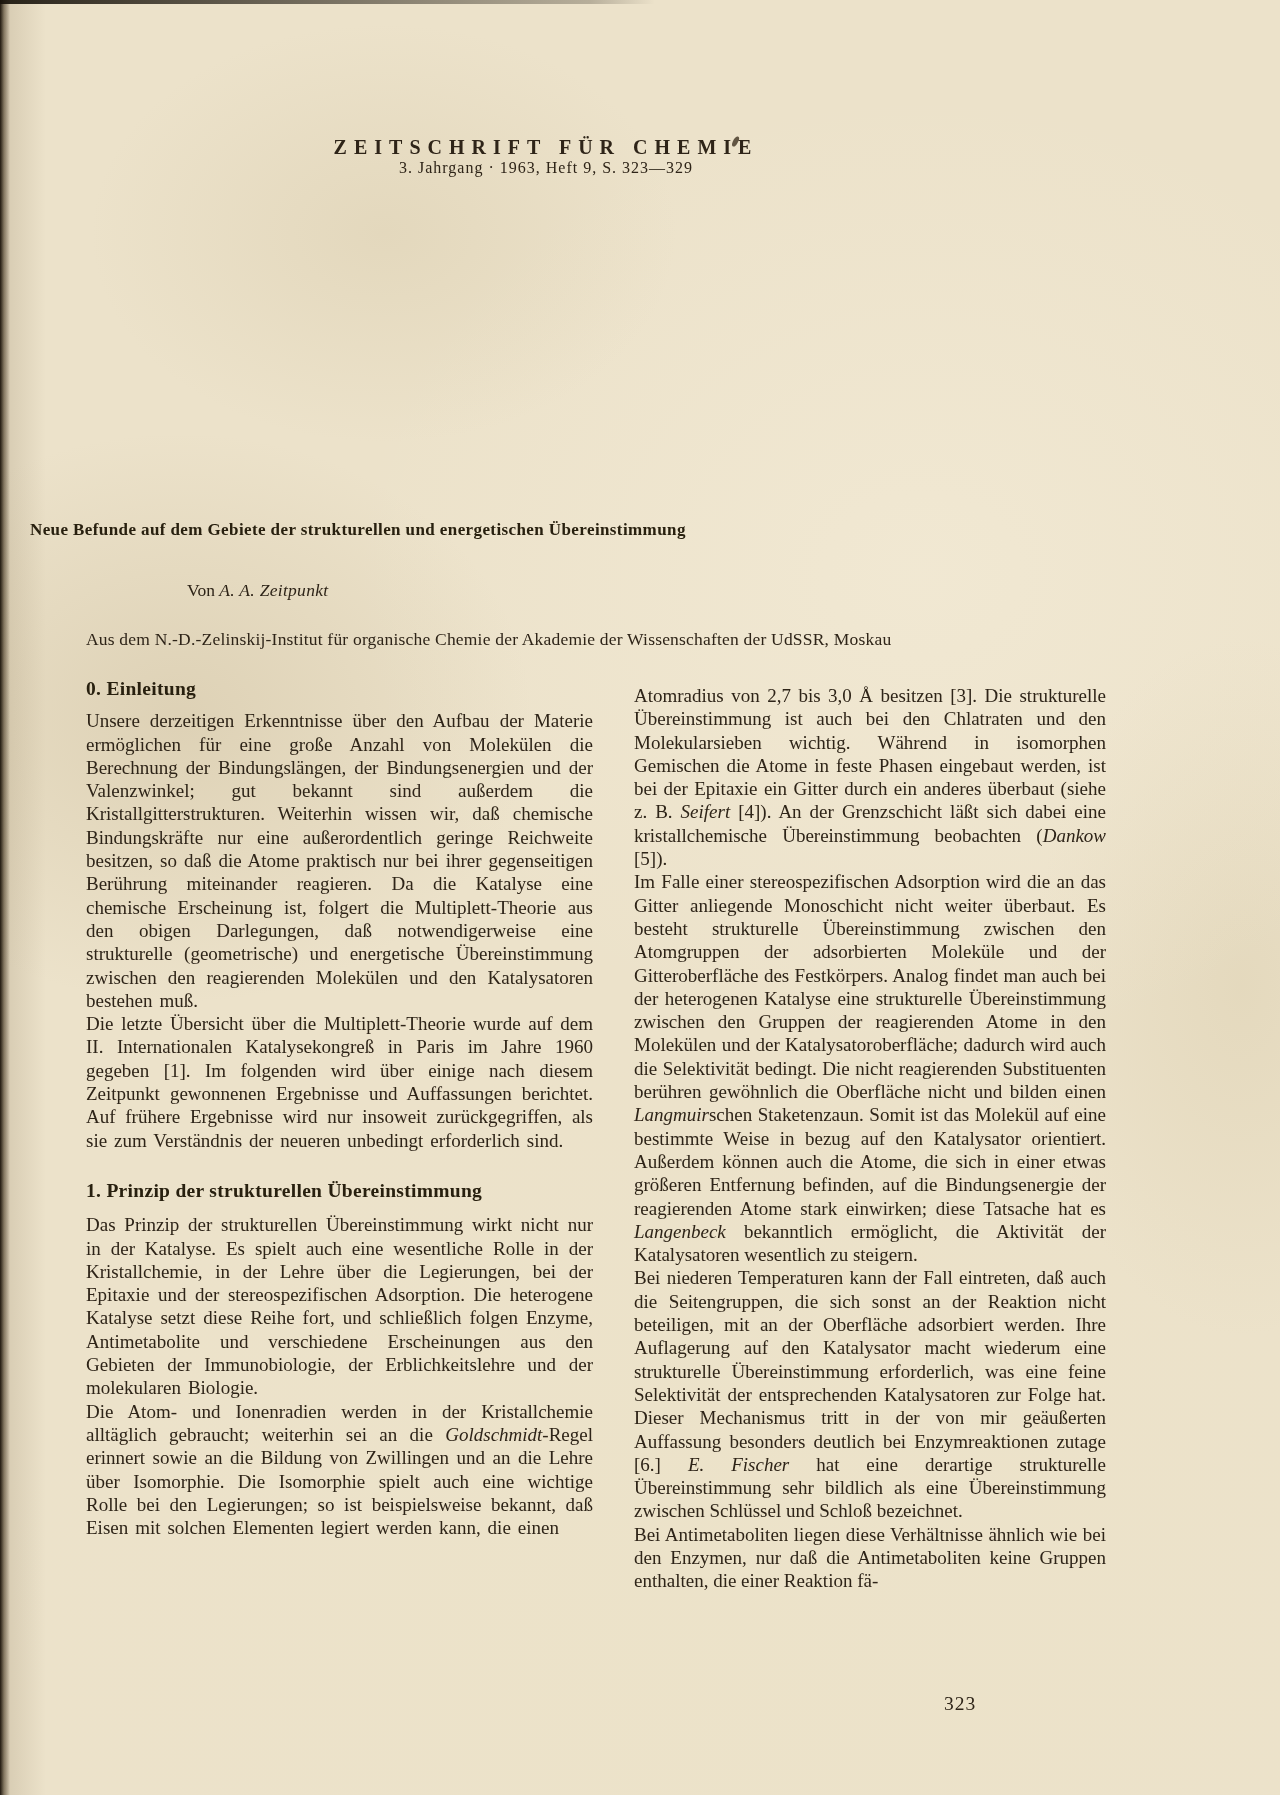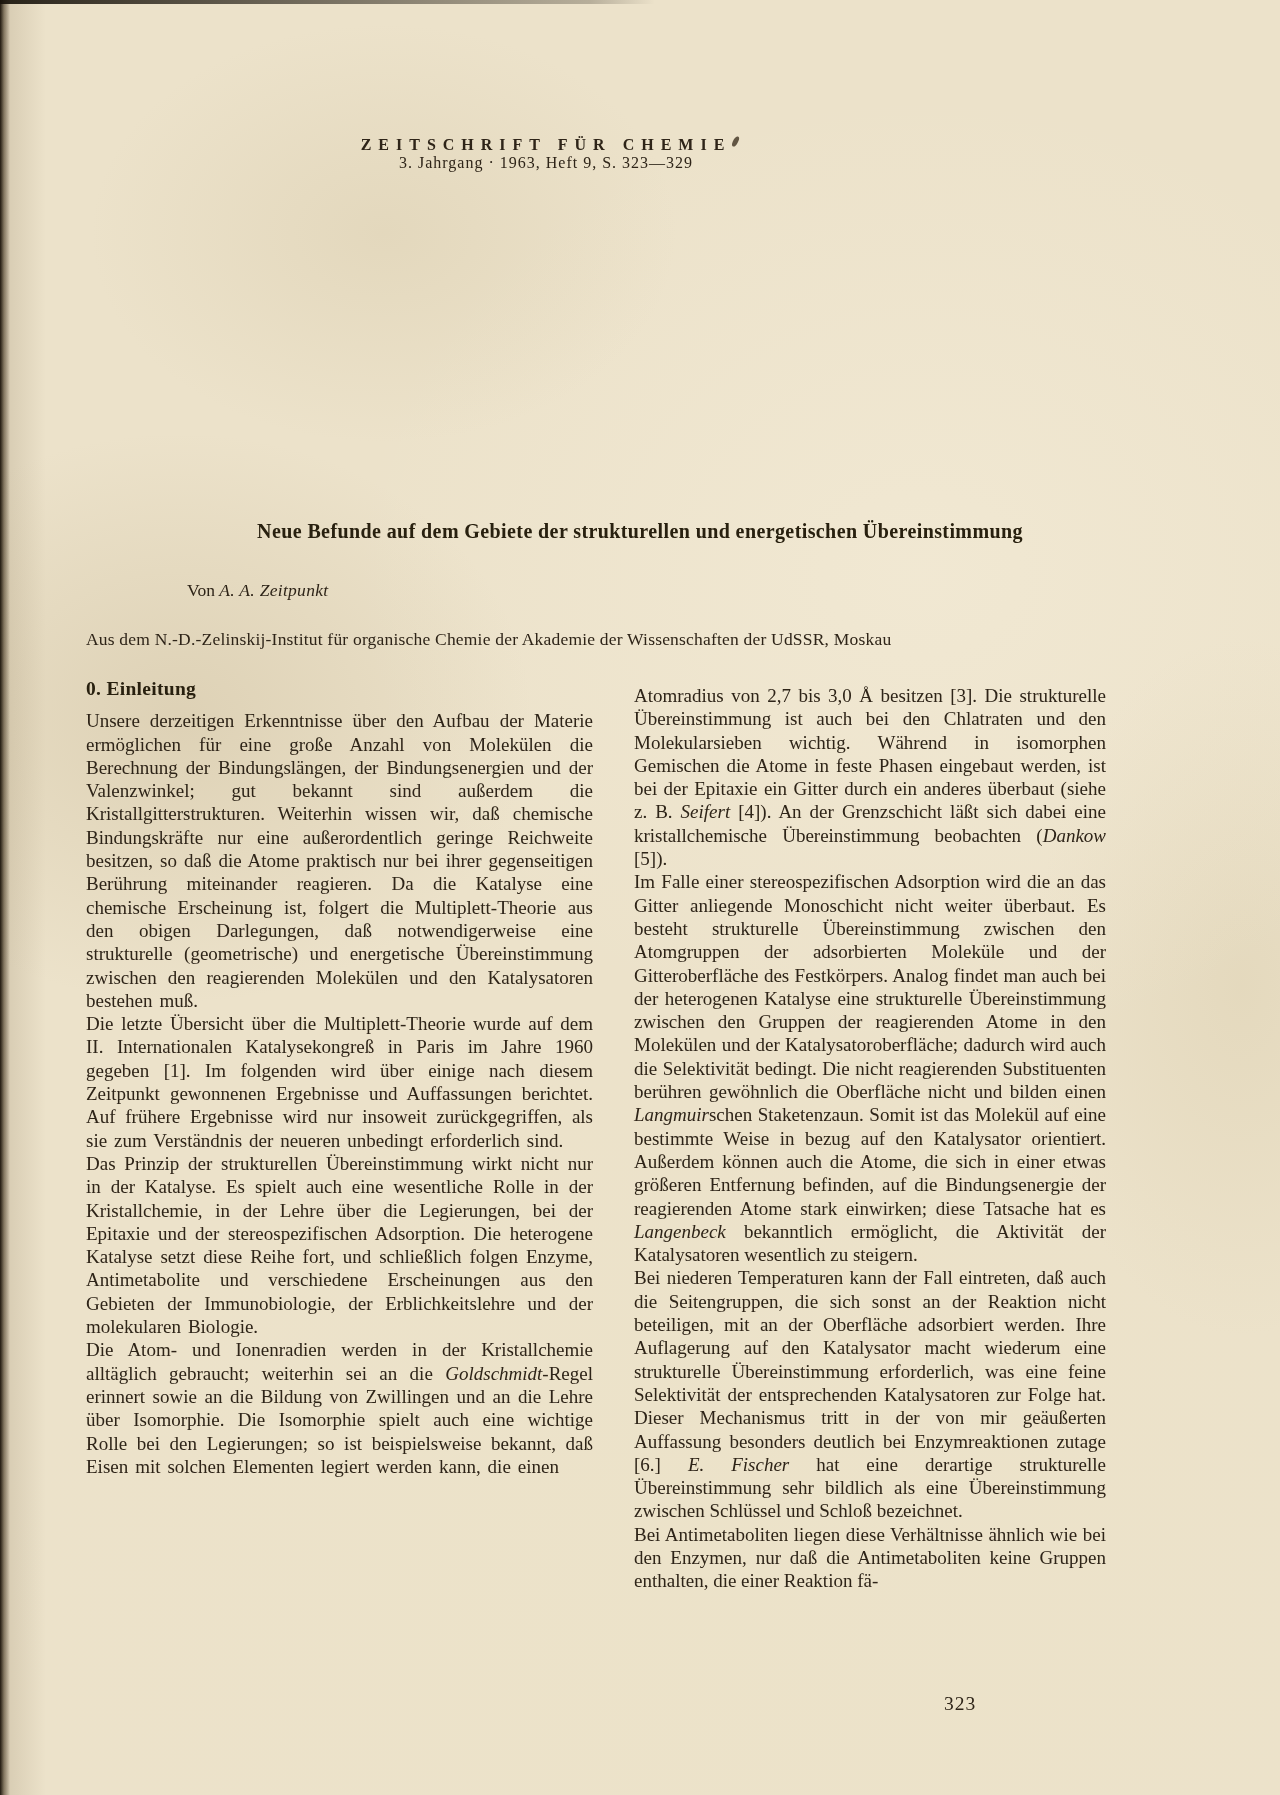--- a/index.html
+++ b/index.html
@@ -27,25 +27,25 @@
     background:linear-gradient(90deg,rgba(24,19,11,0.92),rgba(24,19,11,0.25) 90%,rgba(24,19,11,0));
   }
   .ink-speck{
     position:absolute;left:733px;top:136px;width:5px;height:11px;
     background:#4a3d2c;border-radius:60% 40% 55% 45%;transform:rotate(24deg);opacity:.85;
   }
   .journal-header{
     position:absolute;top:122px;left:86px;width:920px;text-align:center;
   }
   .jh1{font-size:18px;font-weight:bold;letter-spacing:.5px;}
-  .jh2{font-size:16px;font-weight:bold;letter-spacing:7px;margin-top:14px;white-space:nowrap;}
+  .jh2{font-size:20px;font-weight:bold;letter-spacing:7px;margin-top:14px;white-space:nowrap;}
   .jh3{font-size:16px;font-weight:normal;letter-spacing:1px;}
   .article-title{
     position:absolute;top:520px;left:30px;width:1220px;margin:0;
-    text-align:center;font-size:20px;font-weight:bold;letter-spacing:.4px;
+    text-align:left;font-size:17px;font-weight:bold;letter-spacing:.4px;
     color:#28200f;
   }
   .byline{position:absolute;top:580px;left:187px;font-size:17.5px;}
   .byline i{letter-spacing:.3px;}
   .affiliation{
     position:absolute;top:629px;left:86px;width:1019px;
     text-align:left;font-size:17.5px;letter-spacing:.2px;
   }
   .columns{
     position:absolute;top:677px;left:86px;width:1020px;
@@ -82,20 +82,21 @@
   <div class="byline"><span>Von </span><i>A. A. Zeitpunkt</i></div>
 
   <div class="affiliation">Aus dem N.-D.-Zelinskij-Institut für organische Chemie der Akademie der Wissenschaften der UdSSR, Moskau</div>
 
   <div class="columns">
 
     <div class="col col-left">
       <h2>0. Einleitung</h2>
       <p><span>Unsere derzeitigen Erkenntnisse über den Aufbau der Materie ermöglichen für eine große Anzahl von Molekülen die Berechnung der Bindungslängen, der Bindungsenergien und der Valenzwinkel; gut bekannt sind außerdem die Kristallgitterstrukturen. Weiterhin wissen wir, daß chemische Bindungskräfte nur eine außerordentlich geringe Reichweite besitzen, so daß die Atome praktisch nur bei ihrer gegenseitigen Berührung miteinander reagieren. Da die Katalyse eine chemische Erscheinung ist, folgert die Multiplett-Theorie aus den obigen Darlegungen, daß notwendigerweise eine strukturelle (geometrische) und energetische Übereinstimmung zwischen den reagierenden Molekülen und den Katalysatoren bestehen muß.</span></p>
       <p><span>Die letzte Übersicht über die Multiplett-Theorie wurde auf dem II. Internationalen Katalysekongreß in Paris im Jahre 1960 gegeben [1]. Im folgenden wird über einige nach diesem Zeitpunkt gewonnenen Ergebnisse und Auffassungen berichtet. Auf frühere Ergebnisse wird nur insoweit zurückgegriffen, als sie zum Verständnis der neueren unbedingt erforderlich sind.</span></p>
+      <h2 class="second">1. Prinzip der strukturellen Übereinstimmung</h2>
       <p><span>Das Prinzip der strukturellen Übereinstimmung wirkt nicht nur in der Katalyse. Es spielt auch eine wesentliche Rolle in der Kristallchemie, in der Lehre über die Legierungen, bei der Epitaxie und der stereospezifischen Adsorption. Die heterogene Katalyse setzt diese Reihe fort, und schließlich folgen Enzyme, Antimetabolite und verschiedene Erscheinungen aus den Gebieten der Immunobiologie, der Erblichkeitslehre und der molekularen Biologie.</span></p>
       <p><span>Die Atom- und Ionenradien werden in der Kristallchemie alltäglich gebraucht; weiterhin sei an die </span><i>Goldschmidt</i><span>-Regel erinnert sowie an die Bildung von Zwillingen und an die Lehre über Isomorphie. Die Isomorphie spielt auch eine wichtige Rolle bei den Legierungen; so ist beispielsweise bekannt, daß Eisen mit solchen Elementen legiert werden kann, die einen</span></p>
     </div>
 
     <div class="col col-right">
       <p><span>Atomradius von 2,7 bis 3,0 Å besitzen [3]. Die strukturelle Übereinstimmung ist auch bei den Chlatraten und den Molekularsieben wichtig. Während in isomorphen Gemischen die Atome in feste Phasen eingebaut werden, ist bei der Epitaxie ein Gitter durch ein anderes überbaut (siehe z. B. </span><i>Seifert</i><span> [4]). An der Grenzschicht läßt sich dabei eine kristallchemische Übereinstimmung beobachten (</span><i>Dankow</i><span> [5]).</span></p>
       <p><span>Im Falle einer stereospezifischen Adsorption wird die an das Gitter anliegende Monoschicht nicht weiter überbaut. Es besteht strukturelle Übereinstimmung zwischen den Atomgruppen der adsorbierten Moleküle und der Gitteroberfläche des Festkörpers. Analog findet man auch bei der heterogenen Katalyse eine strukturelle Übereinstimmung zwischen den Gruppen der reagierenden Atome in den Molekülen und der Katalysatoroberfläche; dadurch wird auch die Selektivität bedingt. Die nicht reagierenden Substituenten berühren gewöhnlich die Oberfläche nicht und bilden einen </span><i>Langmuir</i><span>schen Staketenzaun. Somit ist das Molekül auf eine bestimmte Weise in bezug auf den Katalysator orientiert. Außerdem können auch die Atome, die sich in einer etwas größeren Entfernung befinden, auf die Bindungsenergie der reagierenden Atome stark einwirken; diese Tatsache hat es </span><i>Langenbeck</i><span> bekanntlich ermöglicht, die Aktivität der Katalysatoren wesentlich zu steigern.</span></p>
       <p><span>Bei niederen Temperaturen kann der Fall eintreten, daß auch die Seitengruppen, die sich sonst an der Reaktion nicht beteiligen, mit an der Oberfläche adsorbiert werden. Ihre Auflagerung auf den Katalysator macht wiederum eine strukturelle Übereinstimmung erforderlich, was eine feine Selektivität der entsprechenden Katalysatoren zur Folge hat. Dieser Mechanismus tritt in der von mir geäußerten Auffassung besonders deutlich bei Enzymreaktionen zutage [6.] </span><i>E. Fischer</i><span> hat eine derartige strukturelle Übereinstimmung sehr bildlich als eine Übereinstimmung zwischen Schlüssel und Schloß bezeichnet.</span></p>
       <p><span>Bei Antimetaboliten liegen diese Verhältnisse ähnlich wie bei den Enzymen, nur daß die Antimetaboliten keine Gruppen enthalten, die einer Reaktion fä-</span></p>
     </div>

